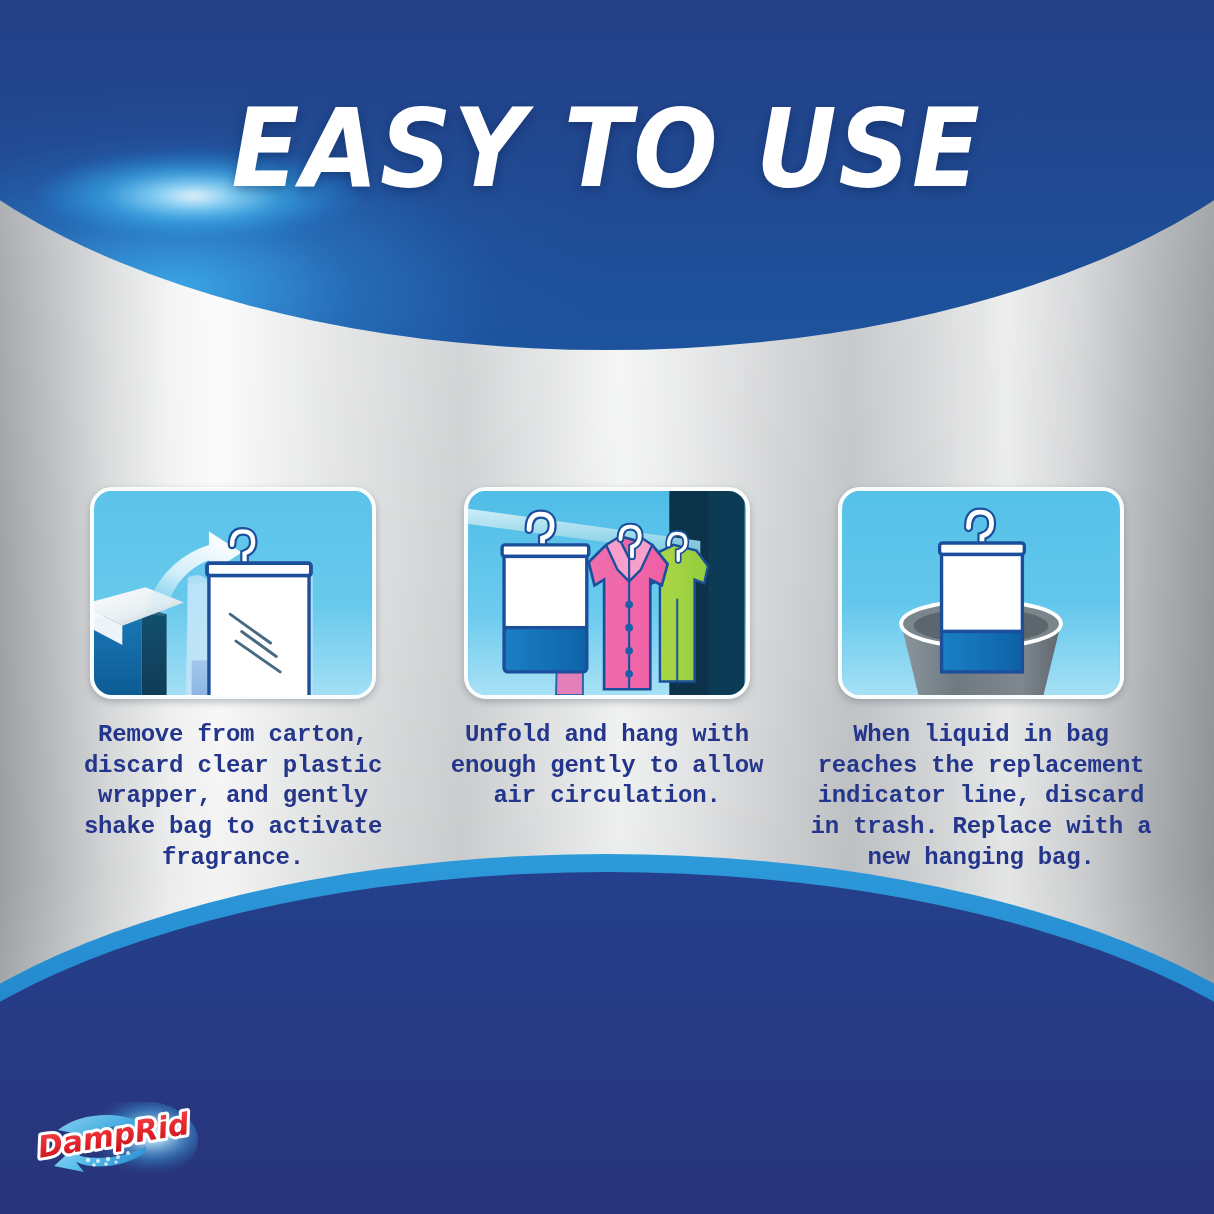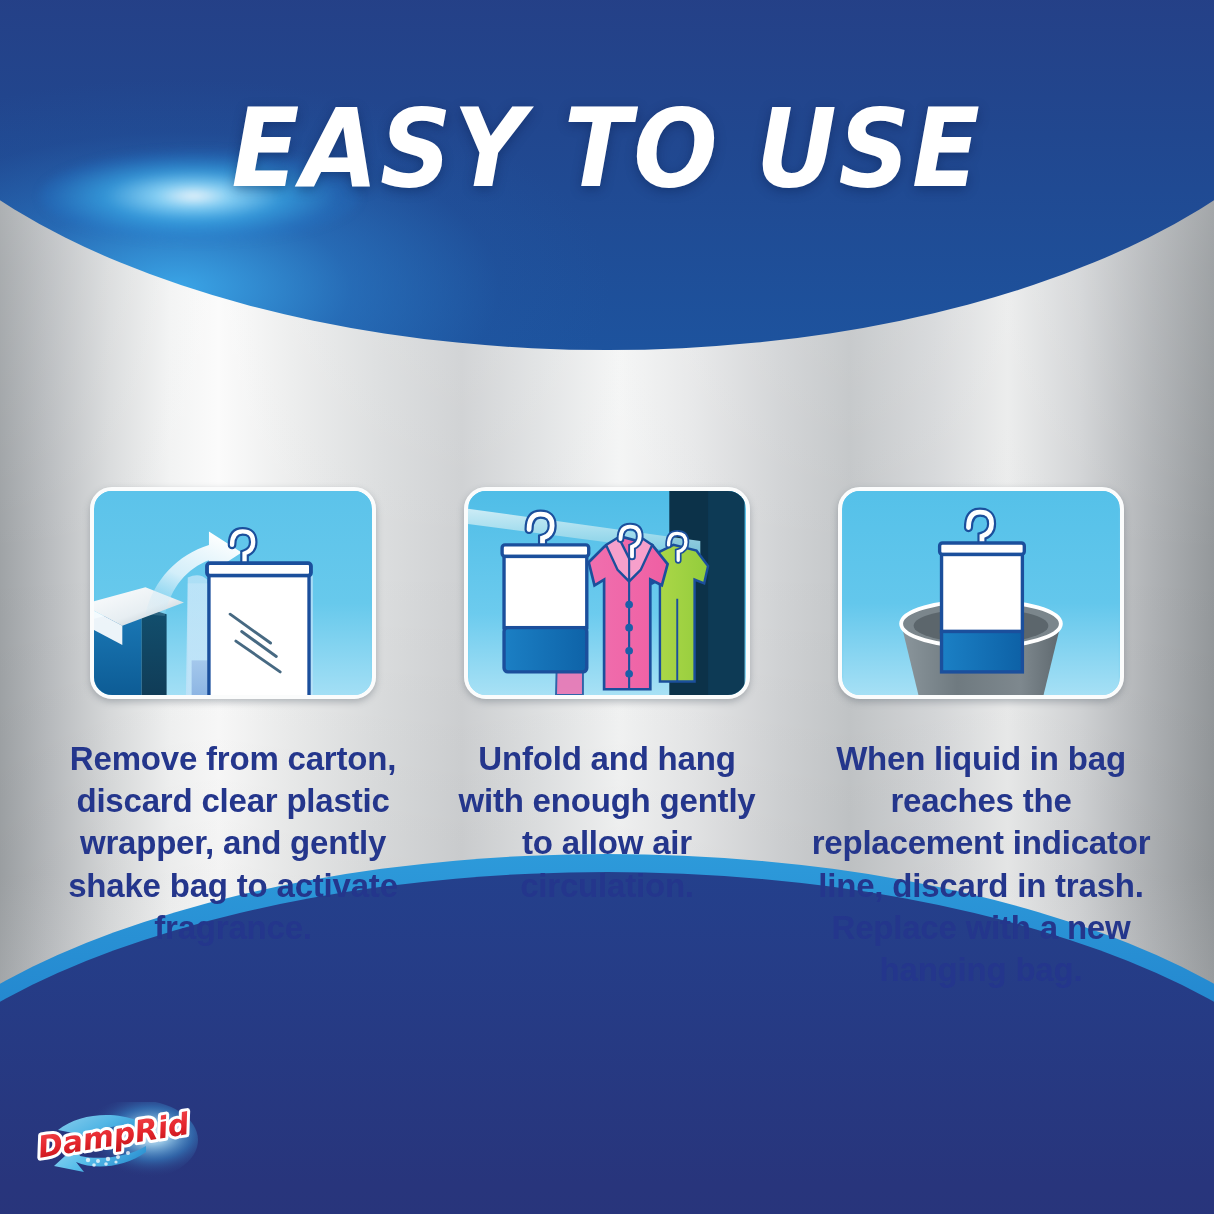--- a/index.html
+++ b/index.html
@@ -186,24 +186,24 @@
     border-radius: 22px;
     overflow: hidden;
     background: linear-gradient(180deg, #5cc3ea 0%, #63c7ec 55%, #9adcf3 100%);
     border: 4px solid #fbfcfc;
     box-shadow: 0 3px 7px rgba(90,100,110,0.40);
     box-sizing: border-box;
   }
   .thumb svg { display: block; width: 100%; height: 100%; }
 
   .caption {
-    margin-top: 39px;
+    margin-top: 21px;
     color: #24368c;
-    font-family: Liberation Sans, sans-serif;
-    font-size: 33px;
+    font-family: Liberation Mono, monospace;
+    font-size: 24px;
     font-weight: 700;
     line-height: 1.28;
     text-align: center;
     letter-spacing: -0.2px;
     width: 330px;
   }
   .caption-wide { width: 346px; }
 
   
   .logo {

